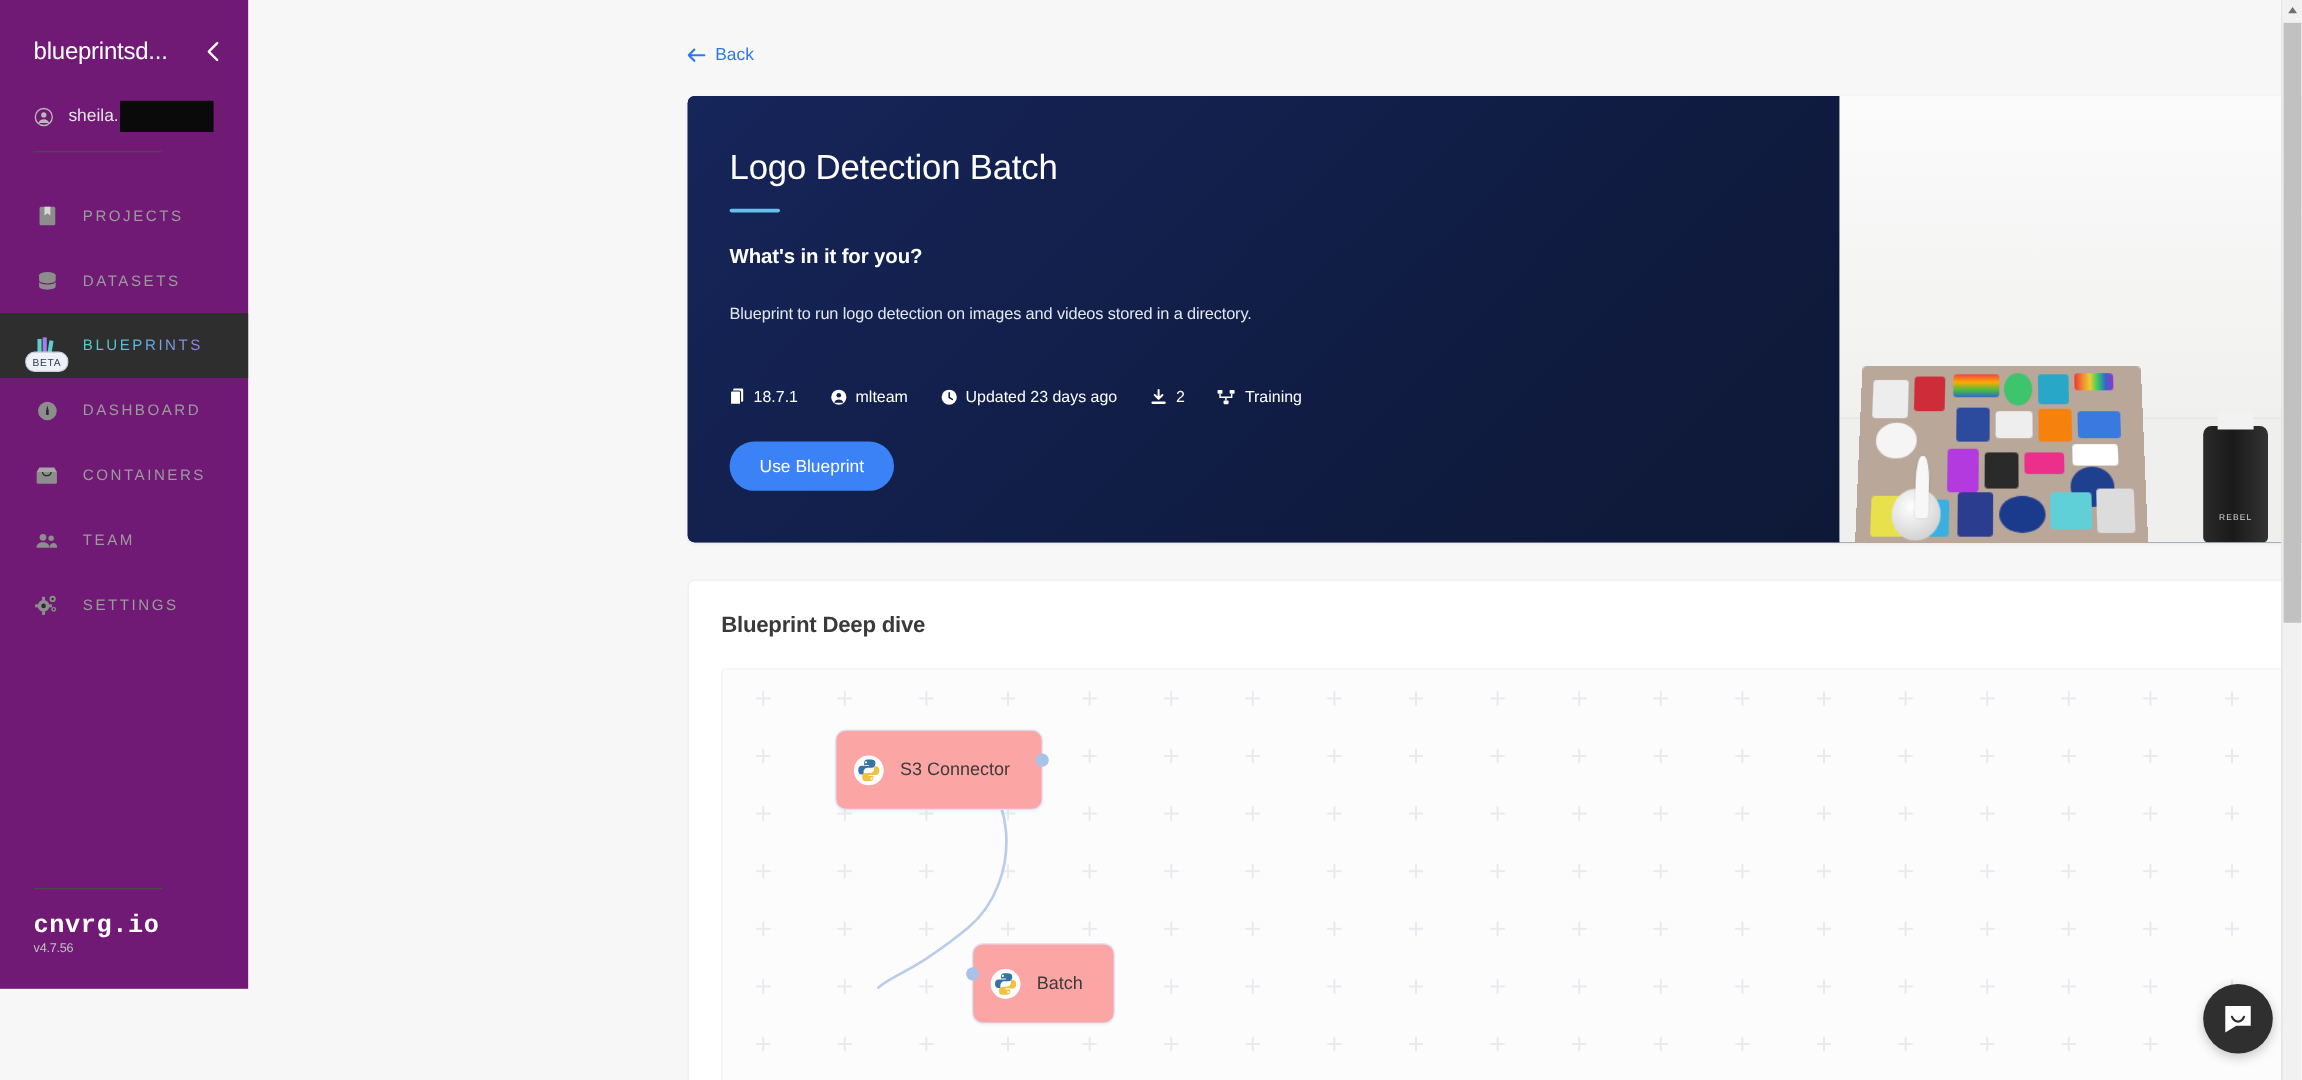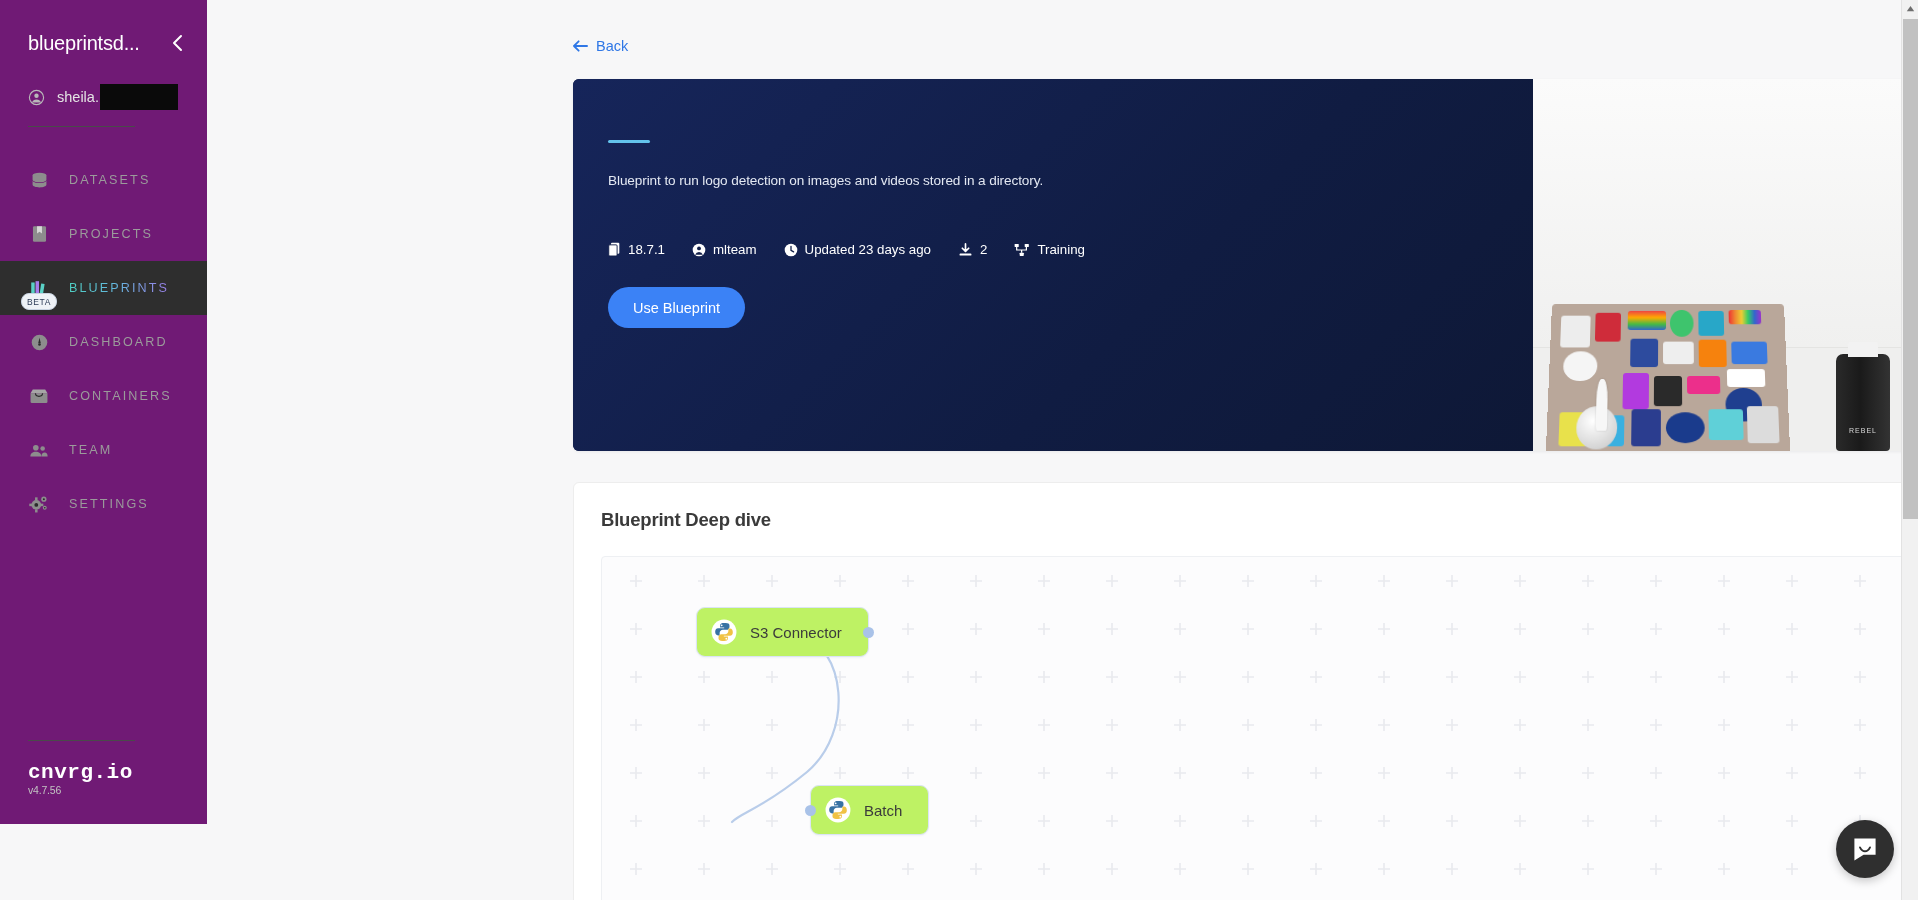--- a/index.html
+++ b/index.html
@@ -202,22 +202,22 @@
   .canvas {
     margin:25px 27px 0 27px; height:360px;
     border:1px solid #eef0f3; border-radius:4px;
     background-color:#fcfcfd;
     position:relative; overflow:hidden;
   }
   .grid-layer { position:absolute; inset:0; }
   .node {
     position:absolute;
     display:flex; align-items:center; gap:13px;
-    height:50px; padding:0 26px 0 14px;
-    background:#bef264; border:1px solid #dbe4f5;
+    height:67px; padding:0 26px 0 14px;
+    background:#fca5a5; border:1px solid #dbe4f5;
     border-radius:9px; cursor:pointer;
     box-shadow:0 1px 2px rgba(40,60,110,0.05);
   }
   .node .pylogo { width:26px; height:26px; flex:0 0 26px; }
   .node .nm { font-size:15px; color:#3b3b3b; white-space:nowrap; }
   .dot {
     position:absolute; width:11px; height:11px; border-radius:50%;
     background:#a9c2e8;
   }
 
@@ -275,37 +275,37 @@
             <span class="redact"></span>
         </span>
       </div>
       <div class="sb-divider"></div>
     </div>
 
     <nav class="sb-nav">
 
       <div class="sb-item">
         <span class="sb-ic">
+          <svg width="17" height="18" viewBox="0 0 20 22">
+              <rect x="2" y="1.5" width="16" height="19" rx="1.6" fill="#8d8d8d"></rect>
+              <path d="M7 1.5h6v9l-3-2.3L7 10.5z" fill="#d8d8d8"></path>
+            </svg>
+        </span>
+        <span class="lbl">PROJECTS</span>
+      </div>
+
+      <div class="sb-item">
+        <span class="sb-ic">
           <svg width="19" height="19" viewBox="0 0 22 22">
               <ellipse cx="11" cy="5" rx="8" ry="3" fill="#8d8d8d"></ellipse>
               <path d="M3 5v5c0 1.6 3.6 3 8 3s8-1.4 8-3V5z" fill="#8d8d8d"></path>
               <path d="M3 11v5c0 1.6 3.6 3 8 3s8-1.4 8-3v-5c0 1.6-3.6 3-8 3s-8-1.4-8-3z" fill="#8d8d8d"></path>
             </svg>
         </span>
         <span class="lbl">DATASETS</span>
-      </div>
-
-      <div class="sb-item">
-        <span class="sb-ic">
-          <svg width="17" height="18" viewBox="0 0 20 22">
-              <rect x="2" y="1.5" width="16" height="19" rx="1.6" fill="#8d8d8d"></rect>
-              <path d="M7 1.5h6v9l-3-2.3L7 10.5z" fill="#d8d8d8"></path>
-            </svg>
-        </span>
-        <span class="lbl">PROJECTS</span>
       </div>
 
       <div class="sb-item active">
         <span class="sb-ic">
           <svg width="20" height="19" viewBox="0 0 22 22">
             <rect x="2" y="4" width="4" height="15" fill="#5ad1c6"></rect>
             <rect x="7" y="2.5" width="4" height="16.5" fill="#a77ceb"></rect>
             <rect x="12.5" y="5.5" width="4" height="13.5" fill="#5ad1c6" transform="rotate(9 14.5 12)"></rect>
           </svg>
           <span class="beta-badge">BETA</span>
@@ -386,21 +386,23 @@
           <svg width="15" height="12" viewBox="0 0 16 12">
               <path d="M6 1 L1 6 L6 11 M1 6 H15" stroke="#2f77e6" stroke-width="1.9" fill="none" stroke-linecap="round" stroke-linejoin="round"></path>
             </svg>
         </span>
         <span>Back</span>
       </div>
 
       
       <section class="hero">
         <div class="hero-left">
+          <h1 class="hero-title">Logo Detection Batch</h1>
           <div class="hero-rule"></div>
+          <h2 class="hero-sub">What's in it for you?</h2>
           <p class="hero-desc">Blueprint to run logo detection on images and videos stored in a directory.</p>
 
           <div class="meta-row">
             <span class="meta">
               <span>
                 <svg width="13" height="15" viewBox="0 0 14 16">
                     <rect x="3.2" y="0.7" width="9" height="12" rx="1.1" fill="#ffffff"></rect>
                     <rect x="0.8" y="3" width="9" height="12" rx="1.1" fill="#ffffff" stroke="#13204a" stroke-width="1"></rect>
                   </svg>
               </span>

